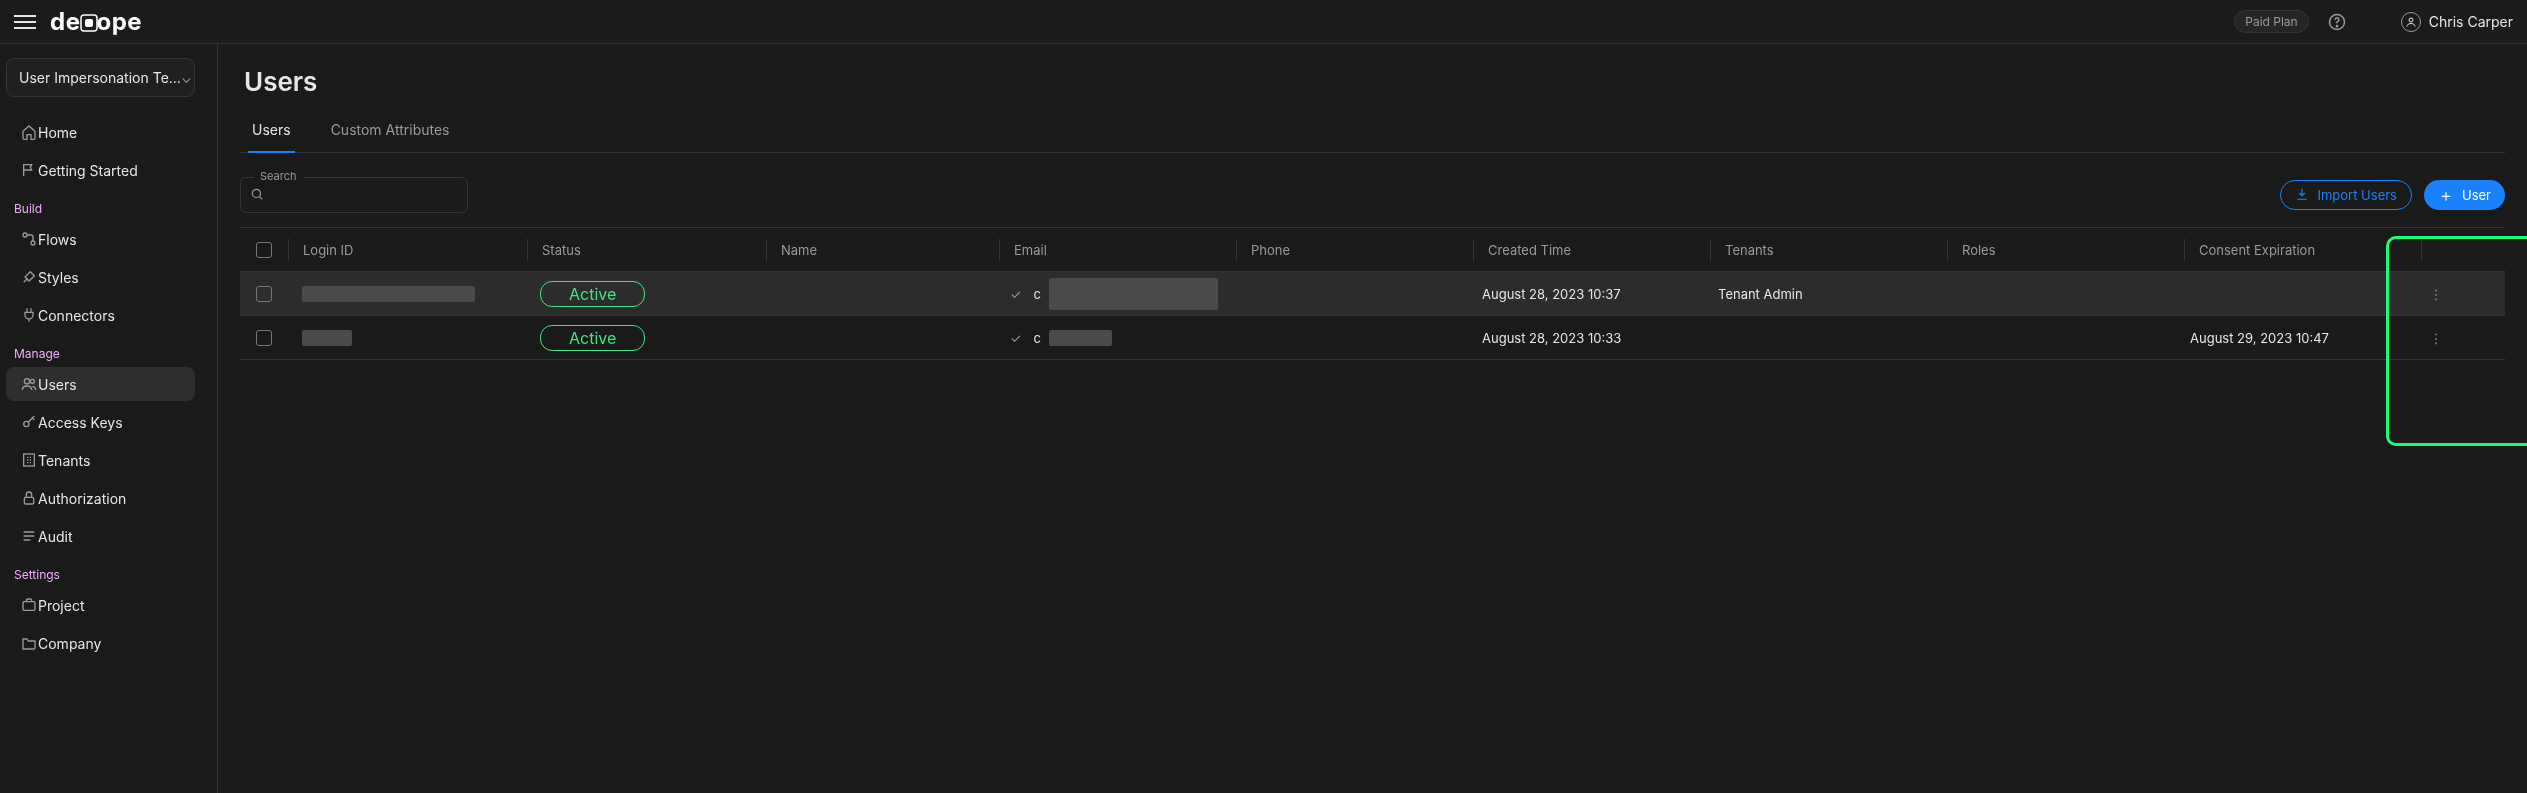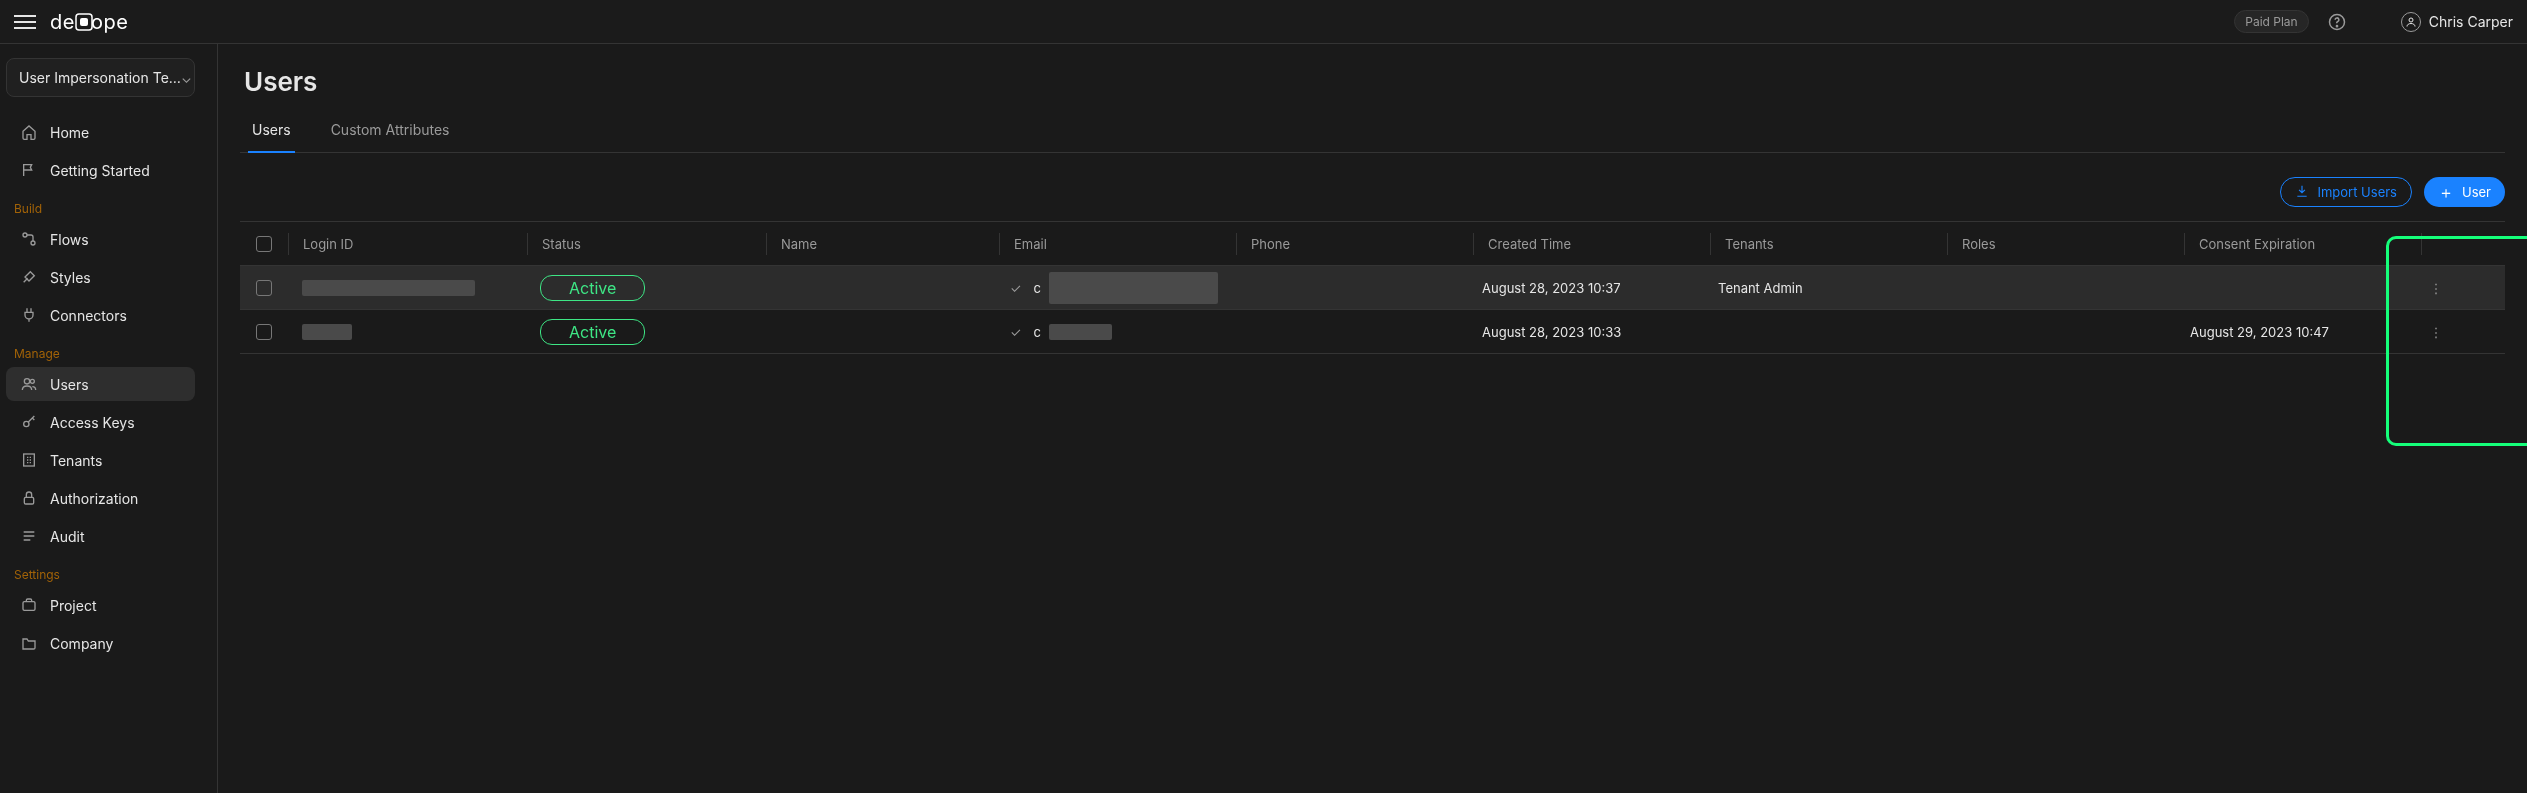--- a/index.html
+++ b/index.html
@@ -14,36 +14,36 @@
     --accent2:#2b8cff;
     --green:#3ee685;
     --highlight:#15ff7a;
   }
   *{box-sizing:border-box;font-family:Inter,Arial,Helvetica,sans-serif;}
   body{margin:0;background:var(--bg);color:var(--text);width:2527px;height:793px;overflow:hidden;}
   
   .topbar{height:44px;display:flex;align-items:center;border-bottom:1px solid var(--border);padding:0 14px;background:#1b1b1b;}
   .hamburger{width:22px;height:22px;display:flex;flex-direction:column;justify-content:center;gap:4px;cursor:pointer;margin-right:14px;}
   .hamburger span{height:2px;background:var(--text);display:block;}
-  .logo{font-weight:400;letter-spacing:.5px;font-size:20px;}
+  .logo{font-weight:700;letter-spacing:.5px;font-size:24px;}
   .logo .d{color:#fff;}
   .logo .sq{display:inline-block;transform:translateY(2px);}
   .logo .sq svg{vertical-align:baseline;}
   .topbar-right{margin-left:auto;display:flex;align-items:center;gap:18px;}
   .badge-plan{font-size:12px;border:1px solid var(--border);padding:3px 10px;border-radius:14px;background:#262626;color:var(--text-dim);}
   .icon-btn{width:20px;height:20px;display:flex;align-items:center;justify-content:center;color:var(--text-dim);cursor:pointer;}
   .avatar-user{display:flex;align-items:center;gap:8px;font-size:14px;cursor:pointer;padding-left:36px;}
   .avatar-circle{width:20px;height:20px;border-radius:50%;border:1.5px solid var(--text-dim);display:flex;align-items:center;justify-content:center;}
   
   .layout{display:flex;height:calc(100% - 44px);}
   .sidebar{width:218px;padding:14px 16px 10px 0;border-right:1px solid var(--border);display:flex;flex-direction:column;}
   .project-select{margin:0 6px 16px 6px;border:1px solid var(--border);border-radius:8px;padding:10px 12px;display:flex;align-items:center;justify-content:space-between;font-size:14px;color:var(--text);cursor:pointer;background:#202020;white-space:nowrap;overflow:hidden;}
   .chev{color:var(--text-dim);}
-  .nav-section-label{font-size:12px;color:#a16207;padding:12px 14px 4px 14px;}
-  .nav-item{display:flex;align-items:center;gap:12px;padding:8px 14px;margin:2px 6px;border-radius:8px;font-size:14px;color:var(--text);cursor:pointer;}
+  .nav-section-label{font-size:12px;color:#f0abfc;padding:12px 14px 4px 14px;}
+  .nav-item{display:flex;align-items:center;gap:0;padding:8px 14px;margin:2px 6px;border-radius:8px;font-size:14px;color:var(--text);cursor:pointer;}
   .nav-item.active{background:#2e2e2e;}
   .nav-icon{width:18px;height:18px;color:var(--text-dim);display:flex;align-items:center;justify-content:center;flex:0 0 18px;}
   
   .main{flex:1;padding:22px 22px 0 22px;overflow:auto;}
   .page-title{font-size:26px;font-weight:600;margin:0 0 12px 4px;}
   .tabstrip{display:flex;border-bottom:1px solid var(--border);gap:32px;padding-left:8px;}
   .tab{padding:12px 4px 14px 4px;font-size:14px;color:var(--text-dim);cursor:pointer;position:relative;}
   .tab.active{color:var(--text);}
   .tab.active::after{content:"";position:absolute;left:0;right:0;bottom:-1px;height:2px;background:var(--accent);}
   .toolbar{display:flex;align-items:center;margin:24px 0 14px 0;}
@@ -245,20 +245,30 @@
 
   <div class="main main-rel">
     <h1 class="page-title">Users</h1>
 
     <div class="tabstrip">
       <div class="tab active">Users</div>
       <div class="tab">Custom Attributes</div>
     </div>
 
     <div class="toolbar">
+      <div class="search-wrap">
+        <span class="search-label">Search</span>
+        <span class="search-icon">
+          <svg width="14" height="14" viewBox="0 0 24 24" fill="none" stroke="currentColor" stroke-width="2">
+              <circle cx="11" cy="11" r="7"></circle>
+              <path d="M21 21l-5-5"></path>
+            </svg>
+        </span>
+        <input class="search-input" type="text" style="">
+      </div>
       <div class="toolbar-right">
         <button class="btn btn-outline">
           <span><svg width="14" height="14" viewBox="0 0 24 24" fill="none" stroke="currentColor" stroke-width="2">
                 <path d="M12 3v12M7 10l5 5 5-5M4 21h16"></path>
               </svg></span>
           <span>Import Users</span>
         </button>
         <button class="btn btn-primary">
           <span class="plus">＋</span>
           <span>User</span>

